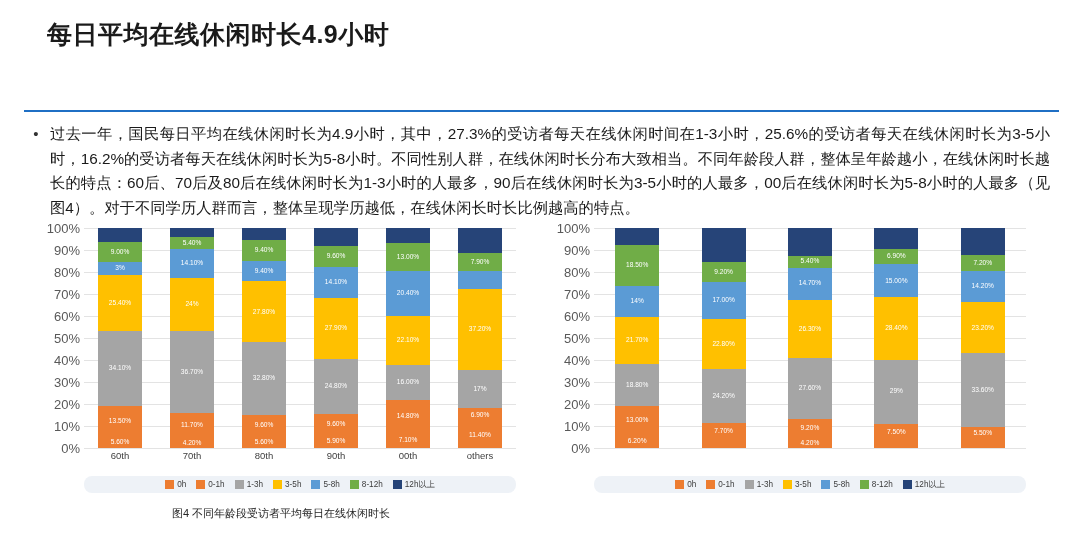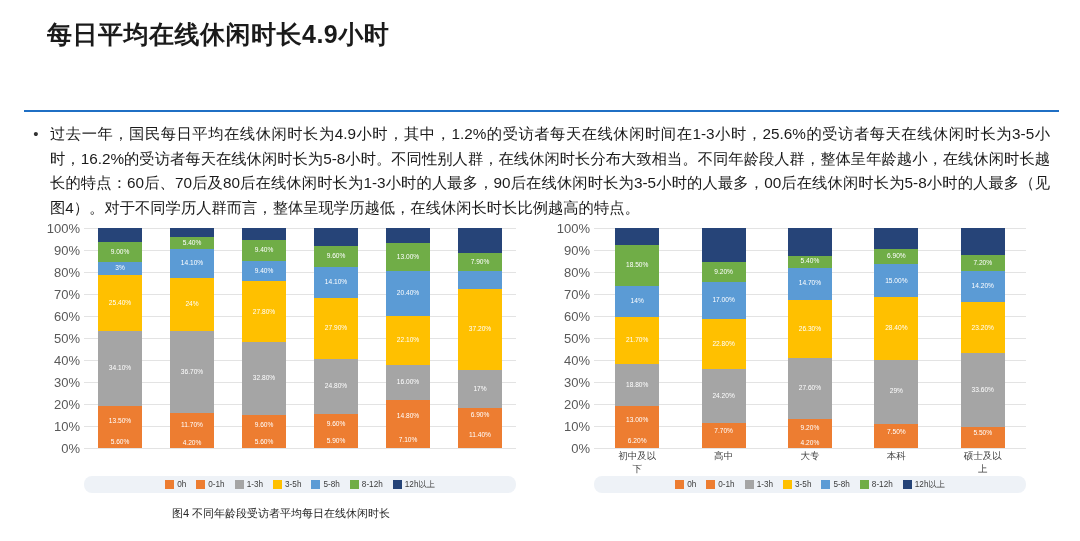--- a/index.html
+++ b/index.html
@@ -96,21 +96,21 @@
 </head>
 <body>
 
 <div class="left-bar"></div>
 
 <div class="page-title">每日平均在线休闲时长4.9小时</div>
 <div class="divider"></div>
 
 <div class="body-block">
   <div class="bullet-dot">•</div>
-  <div class="body-text">过去一年，国民每日平均在线休闲时长为4.9小时，其中，1.2%的受访者每天在线休闲时间在1-3小时，25.6%的受访者每天在线休闲时长为3-5小时，16.2%的受访者每天在线休闲时长为5-8小时。不同性别人群，在线休闲时长分布大致相当。不同年龄段人群，整体呈年龄越小，在线休闲时长越长的特点：60后、70后及80后在线休闲时长为1-3小时的人最多，90后在线休闲时长为3-5小时的人最多，00后在线休闲时长为5-8小时的人最多（见图4）。对于不同学历人群而言，整体呈现学历越低，在线休闲长时长比例越高的特点。</div>
+  <div class="body-text">过去一年，国民每日平均在线休闲时长为4.9小时，其中，27.3%的受访者每天在线休闲时间在1-3小时，25.6%的受访者每天在线休闲时长为3-5小时，16.2%的受访者每天在线休闲时长为5-8小时。不同性别人群，在线休闲时长分布大致相当。不同年龄段人群，整体呈年龄越小，在线休闲时长越长的特点：60后、70后及80后在线休闲时长为1-3小时的人最多，90后在线休闲时长为3-5小时的人最多，00后在线休闲时长为5-8小时的人最多（见图4）。对于不同学历人群而言，整体呈现学历越低，在线休闲长时长比例越高的特点。</div>
 </div>
 
 <div class="chart-wrap" id="chart1">
   <div class="plot-area">
     <div class="y-axis">
         <div class="y-tick" style="top: 220px;">0%</div>
         <div class="y-tick" style="top: 198px;">10%</div>
         <div class="y-tick" style="top: 176px;">20%</div>
         <div class="y-tick" style="top: 154px;">30%</div>
         <div class="y-tick" style="top: 132px;">40%</div>
@@ -183,20 +183,28 @@
         <div class="bar-col">
           <div class="seg" style="height: 25.08px; background: rgb(237, 125, 49);">11.40%</div>
           <div class="seg" style="height: 15.18px; background: rgb(237, 125, 49);">6.90%</div>
           <div class="seg" style="height: 37.4px; background: rgb(165, 165, 165);">17%</div>
           <div class="seg" style="height: 81.84px; background: rgb(255, 192, 0);">37.20%</div>
           <div class="seg" style="height: 18.04px; background: rgb(91, 155, 213);"></div>
           <div class="seg" style="height: 17.38px; background: rgb(112, 173, 71);">7.90%</div>
           <div class="seg" style="height: 25.08px; background: rgb(38, 68, 120);"></div>
         </div>
       </div>
+    <div class="x-axis">
+        <div class="x-tick">60th</div>
+        <div class="x-tick">70th</div>
+        <div class="x-tick">80th</div>
+        <div class="x-tick">90th</div>
+        <div class="x-tick">00th</div>
+        <div class="x-tick">others</div>
+      </div>
   </div>
   <div class="legend">
       <div class="legend-item">
         <span class="legend-swatch" style="background: rgb(237, 125, 49);"></span>
         <span>0h</span>
       </div>
       <div class="legend-item">
         <span class="legend-swatch" style="background: rgb(237, 125, 49);"></span>
         <span>0-1h</span>
       </div>
@@ -292,27 +300,20 @@
         <div class="bar-col">
           <div class="seg" style="height: 8.58px; background: rgb(237, 125, 49);"></div>
           <div class="seg" style="height: 12.1px; background: rgb(237, 125, 49);">5.50%</div>
           <div class="seg" style="height: 73.92px; background: rgb(165, 165, 165);">33.60%</div>
           <div class="seg" style="height: 51.04px; background: rgb(255, 192, 0);">23.20%</div>
           <div class="seg" style="height: 31.24px; background: rgb(91, 155, 213);">14.20%</div>
           <div class="seg" style="height: 15.84px; background: rgb(112, 173, 71);">7.20%</div>
           <div class="seg" style="height: 27.28px; background: rgb(38, 68, 120);"></div>
         </div>
       </div>
-    <div class="x-axis">
-        <div class="x-tick">初中及以下</div>
-        <div class="x-tick">高中</div>
-        <div class="x-tick">大专</div>
-        <div class="x-tick">本科</div>
-        <div class="x-tick">硕士及以上</div>
-      </div>
   </div>
   <div class="legend">
       <div class="legend-item">
         <span class="legend-swatch" style="background: rgb(237, 125, 49);"></span>
         <span>0h</span>
       </div>
       <div class="legend-item">
         <span class="legend-swatch" style="background: rgb(237, 125, 49);"></span>
         <span>0-1h</span>
       </div>

